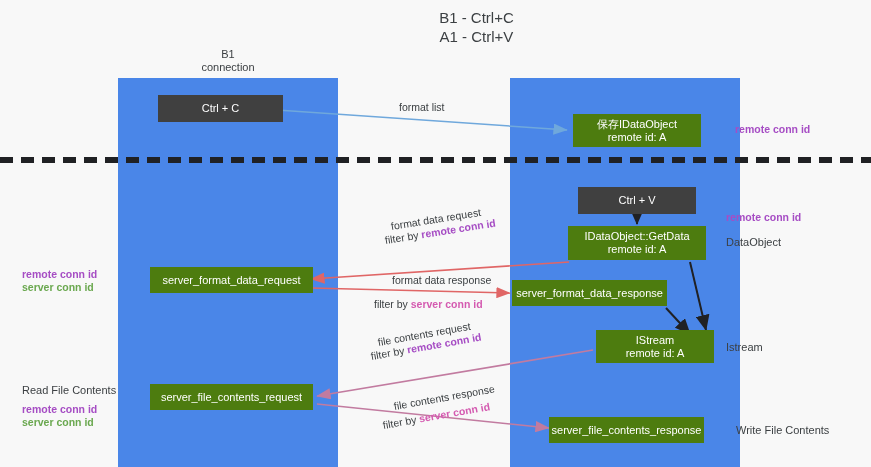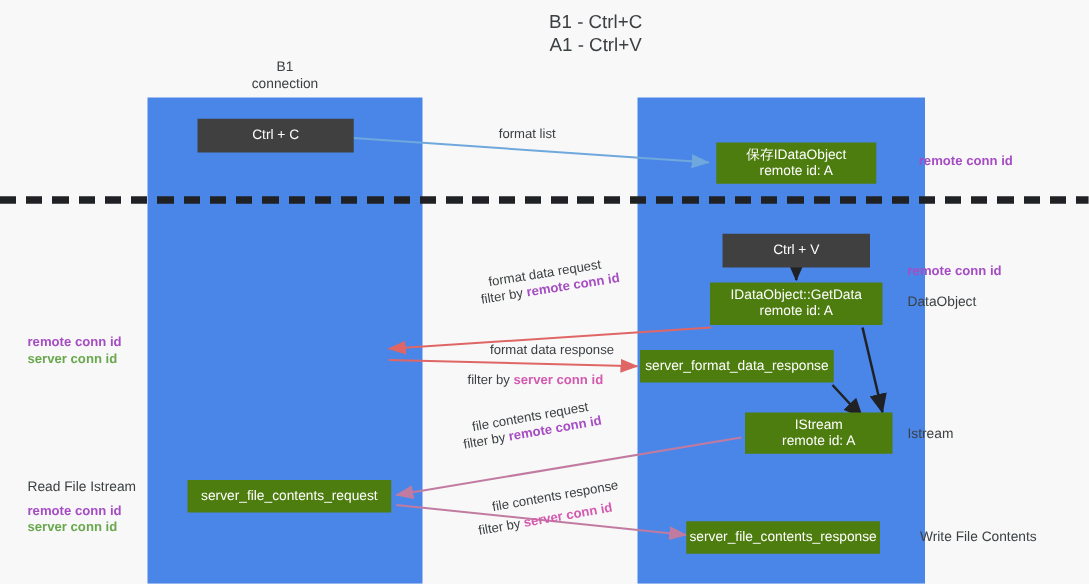--- a/index.html
+++ b/index.html
@@ -167,20 +167,21 @@
   <div class="node green" style="left:158px; top:95px; width:125px; height:27px;">Ctrl + C</div>
 
   <div class="node orange" style="left:573px; top:114px; width:128px; height:33px;">保存IDataObject
 remote id: A</div>
 
   <div class="node green" style="left:578px; top:171px; width:118px; height:27px;margin-top:16px;">Ctrl + V</div>
 
   <div class="node orange" style="left:568px; top:226px; width:138px; height:34px;">IDataObject::GetData
 remote id: A</div>
 
+  <div class="node orange" style="left:150px; top:267px; width:163px; height:26px;">server_format_data_request</div>
 
   <div class="node orange" style="left:512px; top:280px; width:155px; height:26px;">server_format_data_response</div>
 
   <div class="node orange" style="left:596px; top:330px; width:118px; height:33px;">IStream
 remote id: A</div>
 
   <div class="node orange" style="left:150px; top:384px; width:163px; height:26px;">server_file_contents_request</div>
 
   <div class="node orange" style="left:549px; top:417px; width:155px; height:26px;">server_file_contents_response</div>
 
@@ -212,19 +213,19 @@
 
   <div class="lbl sz11 dark" style="left:726px; top:236px;">DataObject</div>
 
   <div class="lbl sz11 dark" style="left:726px; top:341px;">Istream</div>
 
   <div class="lbl sz11 dark" style="left:736px; top:424px;">Write File Contents</div>
 
   <div class="lbl purple" style="left:22px; top:268px;">remote conn id</div>
   <div class="lbl green" style="left:22px; top:281px;">server conn id</div>
 
-  <div class="lbl sz11 dark" style="left:22px; top:384px;">Read File Istream</div>
+  <div class="lbl sz11 dark" style="left:22px; top:384px;">Read File Contents</div>
   <div class="lbl purple" style="left:22px; top:403px;">remote conn id</div>
   <div class="lbl green" style="left:22px; top:416px;">server conn id</div>
 
   <div class="divider"></div>
 
 </div>
 
 </body></html>

